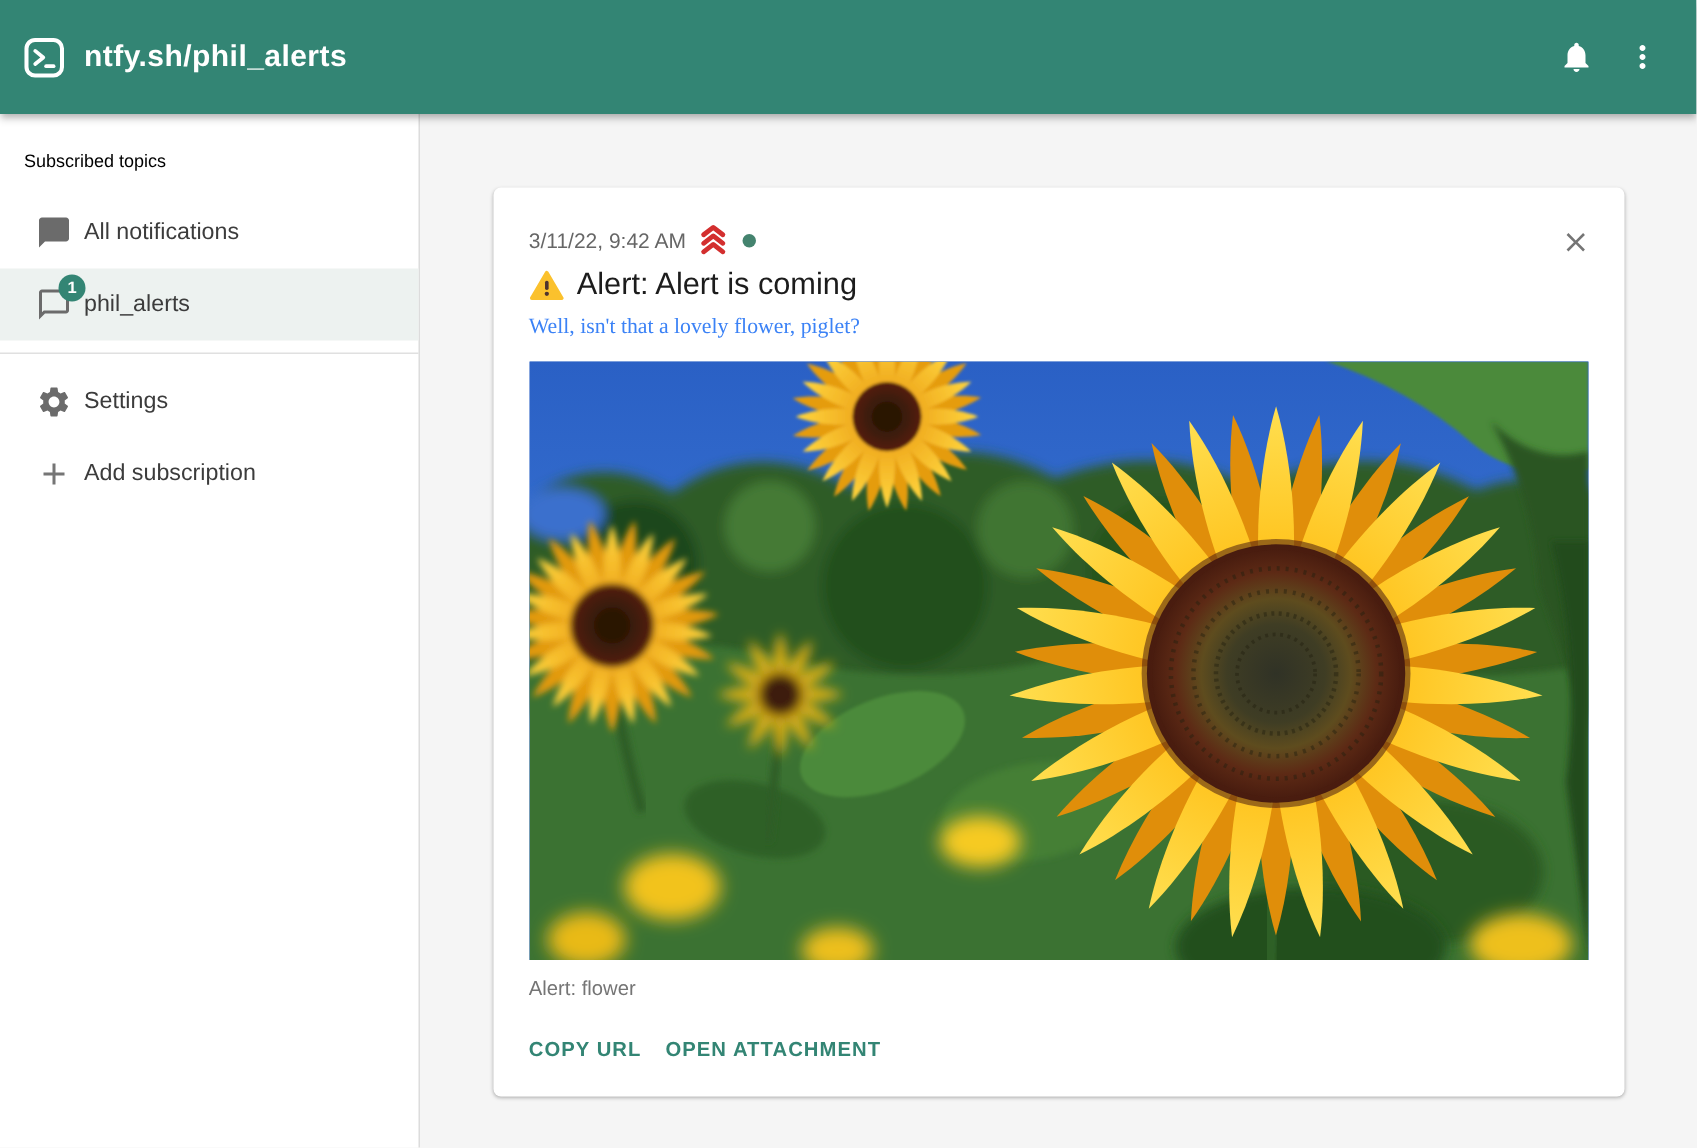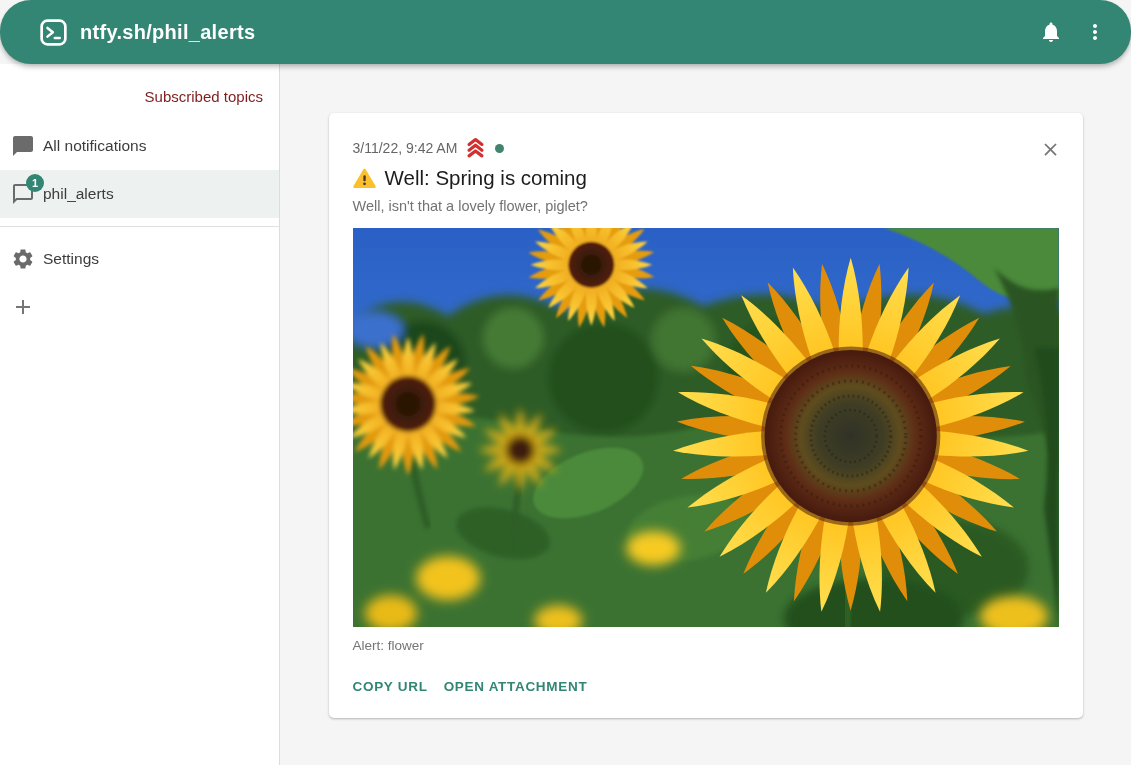--- a/index.html
+++ b/index.html
@@ -1,55 +1,55 @@
 <!DOCTYPE html>
 <html><head>
 <meta charset="utf-8">
 <style>
   * { box-sizing: border-box; margin: 0; padding: 0; }
   html,body { width:1131px; height:765px; overflow:hidden; font-family:"Liberation Sans", sans-serif; background:#f5f5f5; }
 
   
-  .appbar { height:64px; background:#338574; color:#fff; display:flex; align-items:center;
-            padding:0 14px 0 40px; box-shadow:0 2px 4px -1px rgba(0,0,0,.2), 0 4px 5px 0 rgba(0,0,0,.14);
-            position:relative; z-index:10;border-radius:31px; }
+  .appbar { height:76px; background:#338574; color:#fff; display:flex; align-items:center;
+            padding:0 14px 0 16px; box-shadow:0 2px 4px -1px rgba(0,0,0,.2), 0 4px 5px 0 rgba(0,0,0,.14);
+            position:relative; z-index:10; }
   .appbar-title { font-size:20px; font-weight:bold; letter-spacing:.3px; margin-left:13px; }
   .appbar-spacer { flex:1; }
   .icon-btn { width:44px; height:44px; display:flex; align-items:center; justify-content:center;
               cursor:pointer; border-radius:50%; }
 
   
   .layout { display:flex; height:701px; }
   .sidebar { width:280px; background:#fff; border-right:1px solid #dcdcdc; flex:none; }
   .main { flex:1; background:#f5f5f5; overflow:auto; }
 
   
-  .section-label { font-size:15px; color:#7f1d1d; padding:24px 16px 0 16px;text-align:right; }
+  .section-label { font-size:12px; color:#000000; padding:24px 16px 0 16px; }
   .nav-list { margin-top:17px; }
-  .nav-item { display:flex; align-items:center; height:48px; padding:0 11px; font-size:15.5px;
+  .nav-item { display:flex; align-items:center; height:48px; padding:0 24px; font-size:15.5px;
               color:#3c3c3c; cursor:pointer; position:relative; }
   .nav-item.selected { background:#edf2f0; }
   .nav-icon { width:24px; height:24px; margin-right:8px; position:relative; flex:none; }
   .nav-icon svg { display:block; }
   .badge { position:absolute; top:-8px; right:-9px; background:#338574; color:#fff; font-size:11px;
            font-weight:bold; width:18px; height:18px; border-radius:50%; display:flex;
            align-items:center; justify-content:center; }
   .nav-label { flex:1; }
   .trailing { margin-left:auto; width:24px; height:24px; }
   .divider { height:1px; background:#e0e0e0; margin:8px 0; }
 
   
   .card { width:754px; margin:49px auto 38px auto; background:#fff; border-radius:5px;
           box-shadow:0 1px 3px rgba(0,0,0,.16), 0 1px 2px rgba(0,0,0,.12);
           position:relative; padding:24px 24px 24px 24px; }
   .card-meta { display:flex; align-items:center; font-size:14px; color:#666; }
   .prio-icon { margin-left:6px; display:flex; align-items:center; }
   .unread-dot { width:9px; height:9px; border-radius:50%; background:#44836e; margin-left:7px; }
   .card-title { display:flex; align-items:center; gap:9px; font-size:20.5px; color:#1c1c1c; margin-top:7px; }
-  .card-body { font-size:14.5px; color:#737373; margin-top:8px; }
+  .card-body { font-size:14.5px; color:#3b82f6; margin-top:8px;font-family:Liberation Serif, serif; }
   .attachment { margin-top:14px; width:706px; height:399px; overflow:hidden; cursor:pointer; background:#2b63c6; }
   .attachment svg { display:block; }
   .tags { font-size:13.5px; color:#757575; margin-top:11px; }
   .actions { display:flex; gap:16px; margin-top:26px; }
   .action-btn { font-size:13.5px; font-weight:bold; color:#338574; letter-spacing:.7px; cursor:pointer; }
   .close-btn { position:absolute; top:22px; right:18px; width:28px; height:28px; display:flex;
                align-items:center; justify-content:center; cursor:pointer; }
 </style>
 </head>
 <body>
@@ -112,20 +112,21 @@
             </svg>
         </span>
         <span class="nav-label">Settings</span>
       </div>
       <div class="nav-item">
         <span class="nav-icon">
           <svg width="24" height="24" viewBox="0 0 24 24">
               <path fill="#757575" d="M19 13h-6v6h-2v-6H5v-2h6V5h2v6h6v2z"></path>
             </svg>
         </span>
+        <span class="nav-label">Add subscription</span>
       </div>
     </div>
   </nav>
 
   <main class="main">
     <section class="card">
 
       <div class="card-meta">
         <span>3/11/22, 9:42 AM</span>
         <span class="prio-icon">
@@ -145,21 +146,21 @@
           <path fill="#757575" d="M19 6.41 17.59 5 12 10.59 6.41 5 5 6.41 10.59 12 5 17.59 6.41 19 12 13.41 17.59 19 19 17.59 13.41 12z"></path>
         </svg>
       </div>
 
       <h2 class="card-title" style="font-weight:normal">
         <svg width="23" height="23" viewBox="0 0 24 24">
           <path d="M12 3 L22.4 20.6 L1.6 20.6 Z" fill="#fbc12d" stroke="#fbc12d" stroke-width="2.6" stroke-linejoin="round"></path>
           <rect x="10.8" y="8.6" width="2.5" height="6.3" rx="1.2" fill="#4e342e"></rect>
           <circle cx="12.05" cy="17.6" r="1.5" fill="#4e342e"></circle>
         </svg>
-        <span>Well: Spring is coming</span>
+        <span>Alert: Alert is coming</span>
       </h2>
 
       <div class="card-body">Well, isn't that a lovely flower, piglet?</div>
 
       <div class="attachment">
         <svg viewBox="0 0 705 399" width="706" height="399" preserveAspectRatio="xMidYMid slice">
           <defs>
             <linearGradient id="sky" x1="0" y1="0" x2="0" y2="1">
               <stop offset="0" stop-color="#2a60c5"></stop>
                 <stop offset="0.5" stop-color="#3a74d2"></stop>

